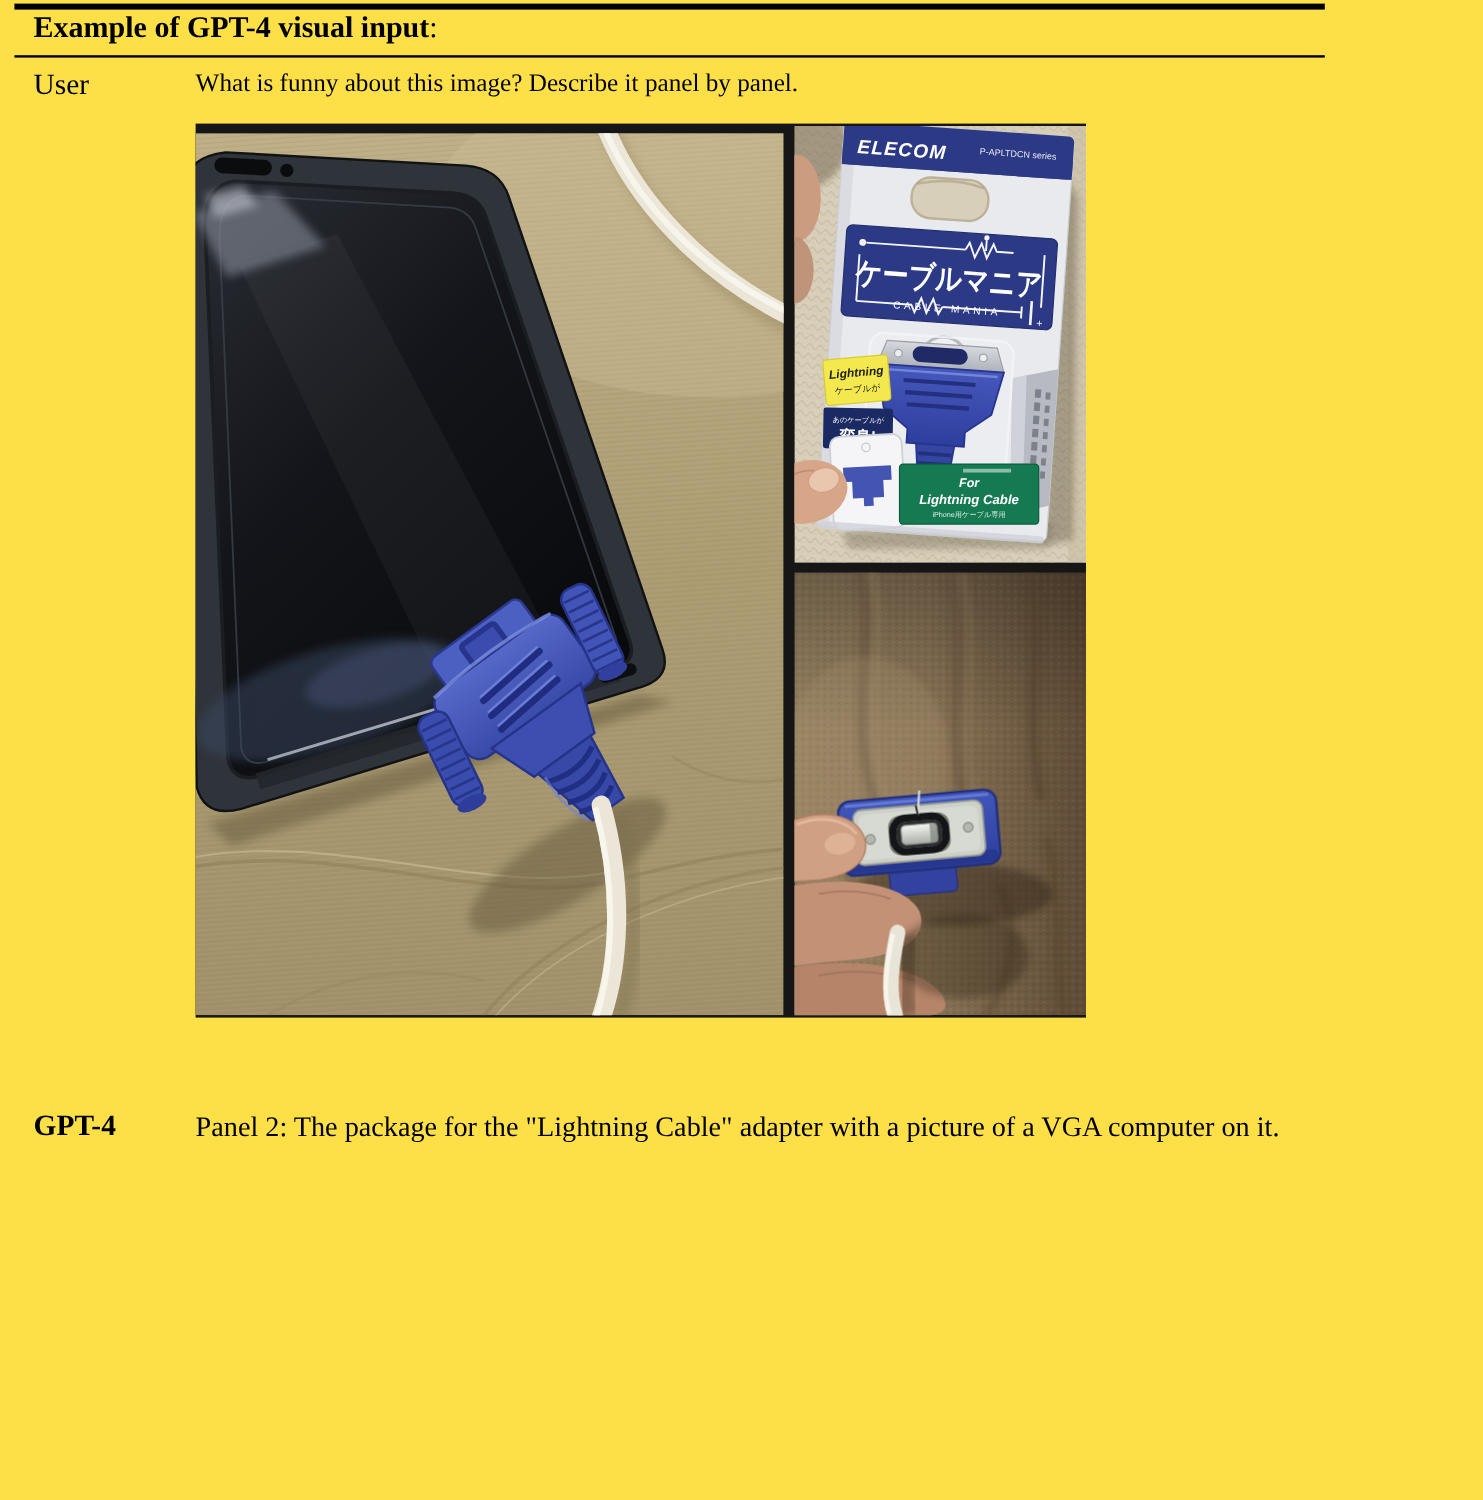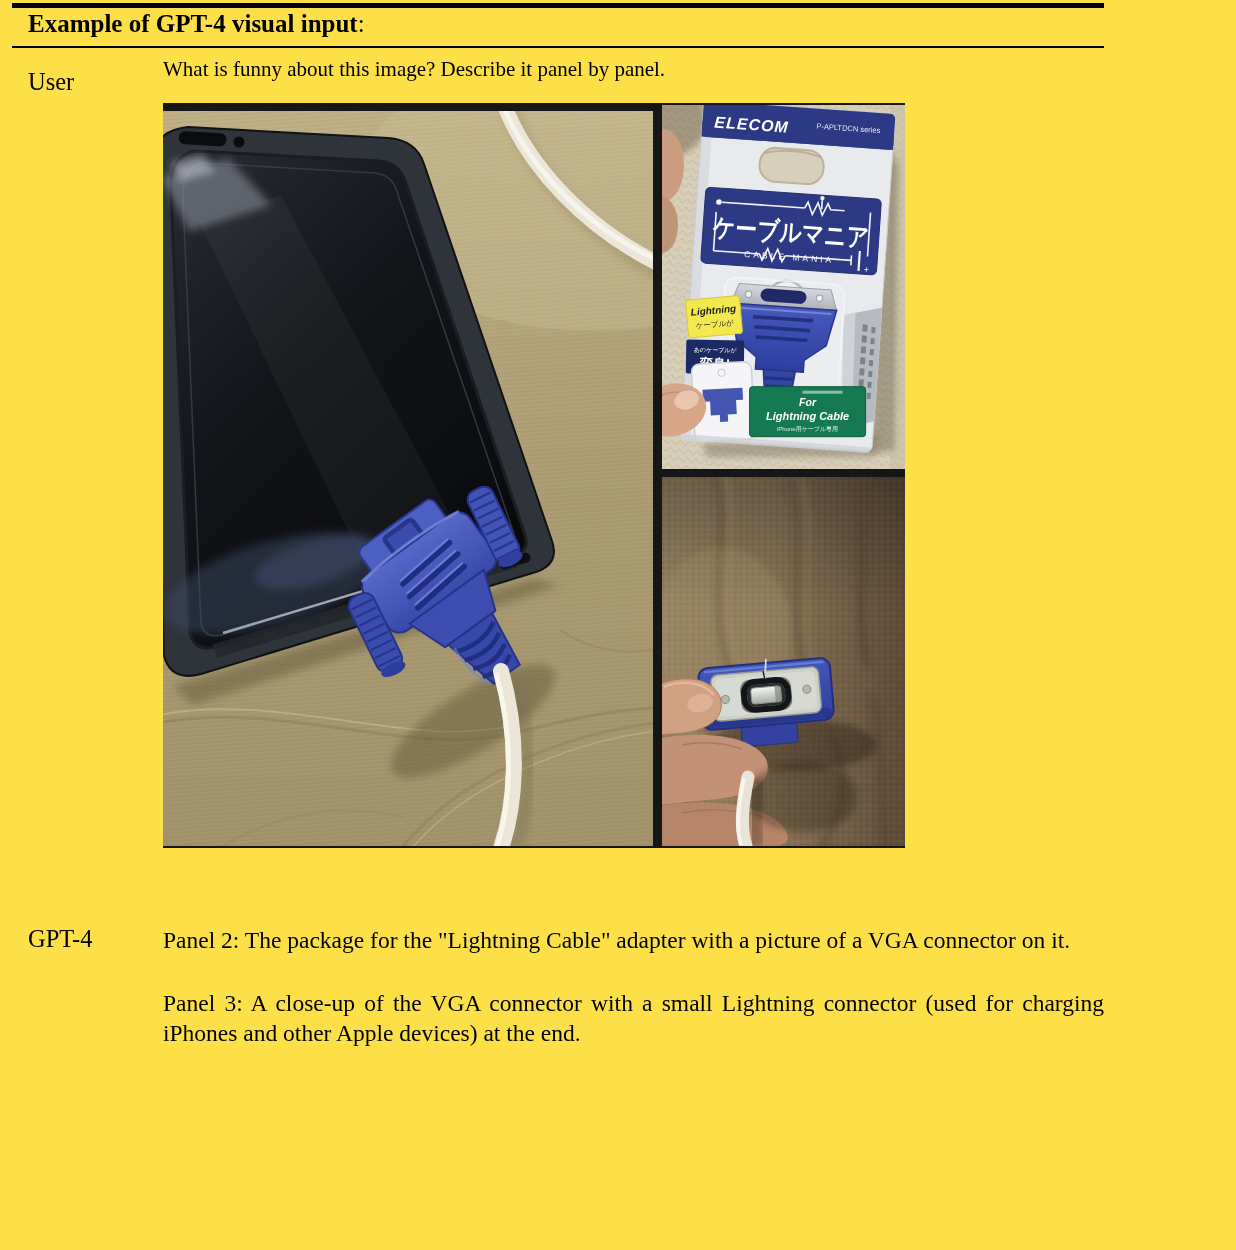--- a/index.html
+++ b/index.html
@@ -4,22 +4,22 @@
 <style>
   html,body{margin:0;padding:0;background:#ffffff;}
   .page{position:relative;width:1236px;height:1250px;background:#fde047;overflow:hidden;
         font-family:"Liberation Serif","DejaVu Serif",serif;color:#000;}
   .rule{position:absolute;left:12px;width:1092px;background:#000;}
   .rule-top{top:3px;height:5px;}
   .rule-mid{top:46px;height:2px;}
   .hdr{position:absolute;left:28px;top:10px;font-size:25px;font-weight:bold;white-space:nowrap;}
   .hdr .colon{font-weight:normal;}
   .speaker{position:absolute;left:28px;font-size:24.5px;}
-  .speaker-user{top:57px;margin-top:11px;}
-  .speaker-gpt{top:925px;}
+  .speaker-user{top:57px;}
+  .speaker-gpt{top:925px;font-weight:bold;}
   .user-text{position:absolute;left:163px;top:57px;font-size:21px;white-space:nowrap;}
   .collage{position:absolute;left:163px;top:103px;width:742px;height:745px;background:#161616;}
   .panel{position:absolute;display:block;}
   .panel1{left:0;top:8px;}
   .panel2{left:499px;top:2px;}
   .panel3{left:499px;top:374px;}
   .source{position:absolute;left:163px;top:852px;font-size:20.5px;white-space:nowrap;}
   .source .mono{font-family:"Liberation Mono","DejaVu Sans Mono",monospace;font-size:17.5px;}
   .answer{position:absolute;left:163px;top:925px;width:941px;font-size:23.5px;line-height:30px;
           text-align:justify;}
@@ -390,17 +390,16 @@
         <path d="M98,302 C92,332 90,352 96,369" stroke="#3a2c1d" stroke-width="16" opacity="0.35" filter="url(#b3)"></path>
         <path d="M86,300 C80,330 78,350 84,369" stroke="#e9e4d8" stroke-width="13" stroke-linecap="round"></path>
         <path d="M82,301 C76,330 74,350 79,368" stroke="#f8f5ee" stroke-width="4" opacity="0.9"></path>
       </g>
     </svg>
   </div>
 
 
   <div class="speaker speaker-gpt">GPT-4</div>
   <div class="answer">
-    <p>Panel 2: The package for the "Lightning Cable" adapter with a picture of a VGA connector on it.</p>
-    <p>Panel 3: A close-up of the VGA connector with a small Lightning connector (used for charging iPhones and other Apple devices) at the end.</p>
+    <p>Panel 2: The package for the "Lightning Cable" adapter with a picture of a VGA computer on it.</p>
   </div>
 
 </div>
 
 </body></html>

